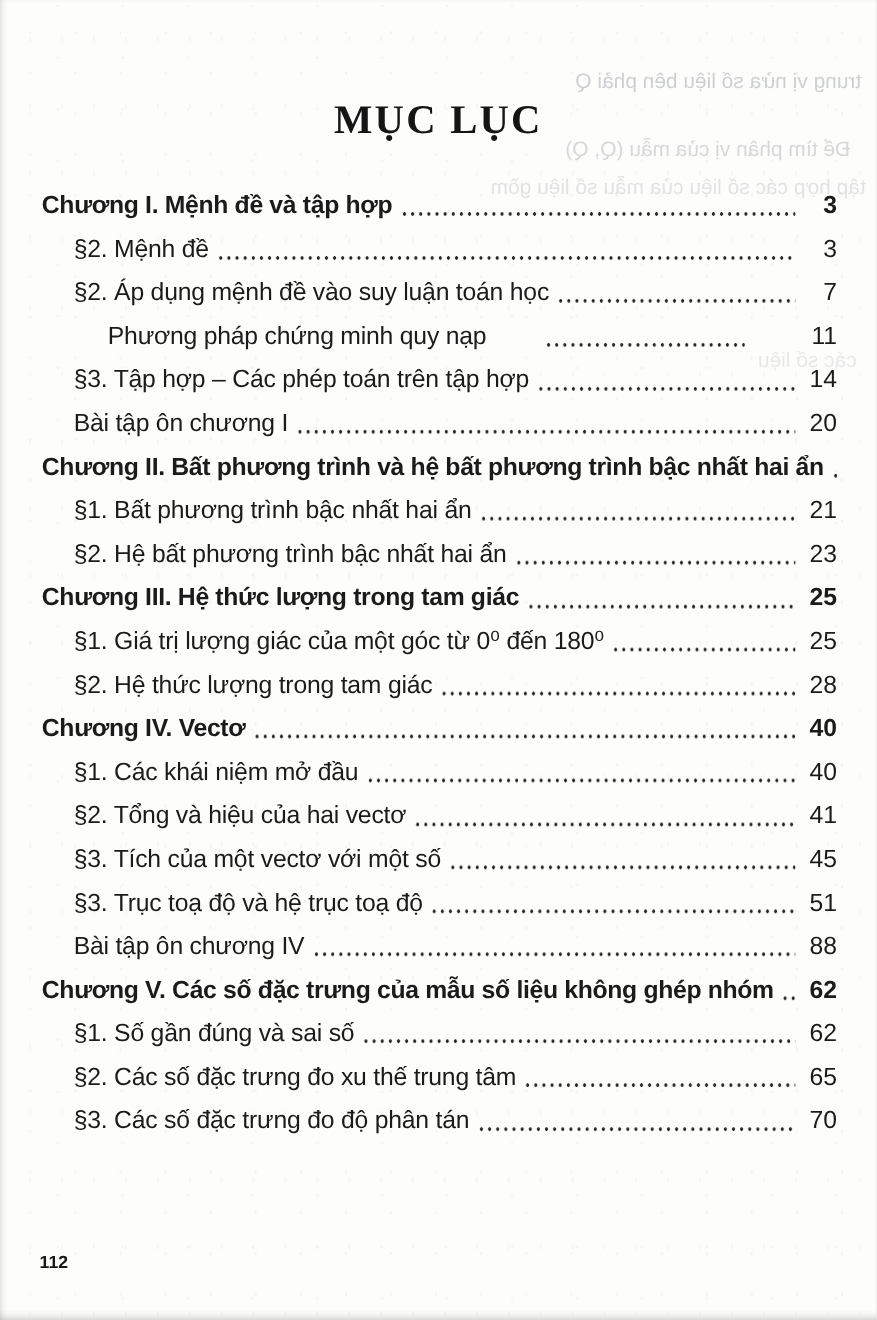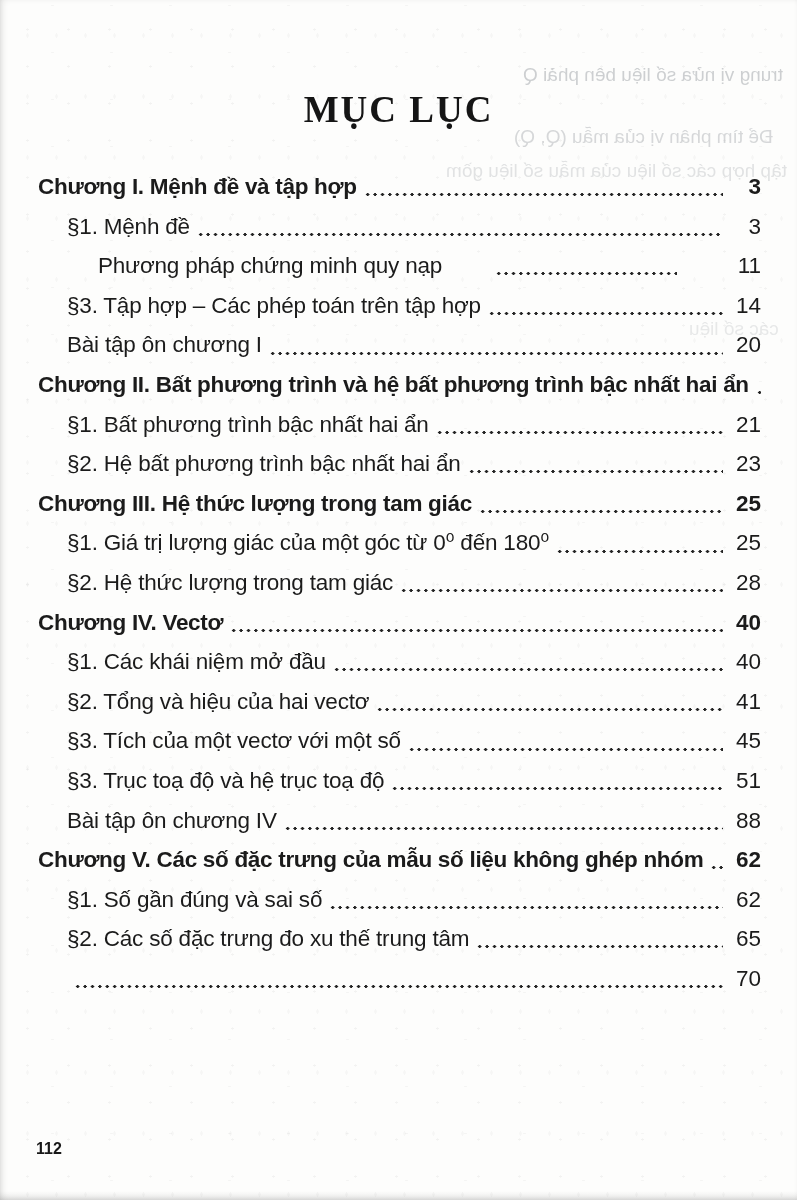--- a/index.html
+++ b/index.html
@@ -99,23 +99,28 @@
 
   <div class="title">MỤC LỤC</div>
 
   <div class="toc">
       <div class="toc-row lv-chapter">
     <span class="label">Chương I. Mệnh đề và tập hợp</span>
     <span class="leader"></span>
     <span class="num">3</span>
   </div>
       <div class="toc-row lv-section">
-    <span class="label">§1. Mệnh đề</span>
+    <span class="label">§2. Mệnh đề</span>
     <span class="leader"></span>
     <span class="num">3</span>
+  </div>
+      <div class="toc-row lv-section">
+    <span class="label">§2. Áp dụng mệnh đề vào suy luận toán học</span>
+    <span class="leader"></span>
+    <span class="num">7</span>
   </div>
       <div class="toc-row lv-sub">
     <span class="label">Phương pháp chứng minh quy nạp</span>
     <span class="leader"></span>
     <span class="num">11</span>
   </div>
       <div class="toc-row lv-section">
     <span class="label">§3. Tập hợp – Các phép toán trên tập hợp</span>
     <span class="leader"></span>
     <span class="num">14</span>
@@ -194,20 +199,21 @@
     <span class="label">§1. Số gần đúng và sai số</span>
     <span class="leader"></span>
     <span class="num">62</span>
   </div>
       <div class="toc-row lv-section">
     <span class="label">§2. Các số đặc trưng đo xu thế  trung tâm</span>
     <span class="leader"></span>
     <span class="num">65</span>
   </div>
       <div class="toc-row lv-section">
+    <span class="label">§3. Các số đặc trưng đo độ phân tán</span>
     <span class="leader"></span>
     <span class="num">70</span>
   </div>
     </div>
 
   <div class="folio">112</div>
 
   <div class="bottom-smear"></div>
 </div>
 

